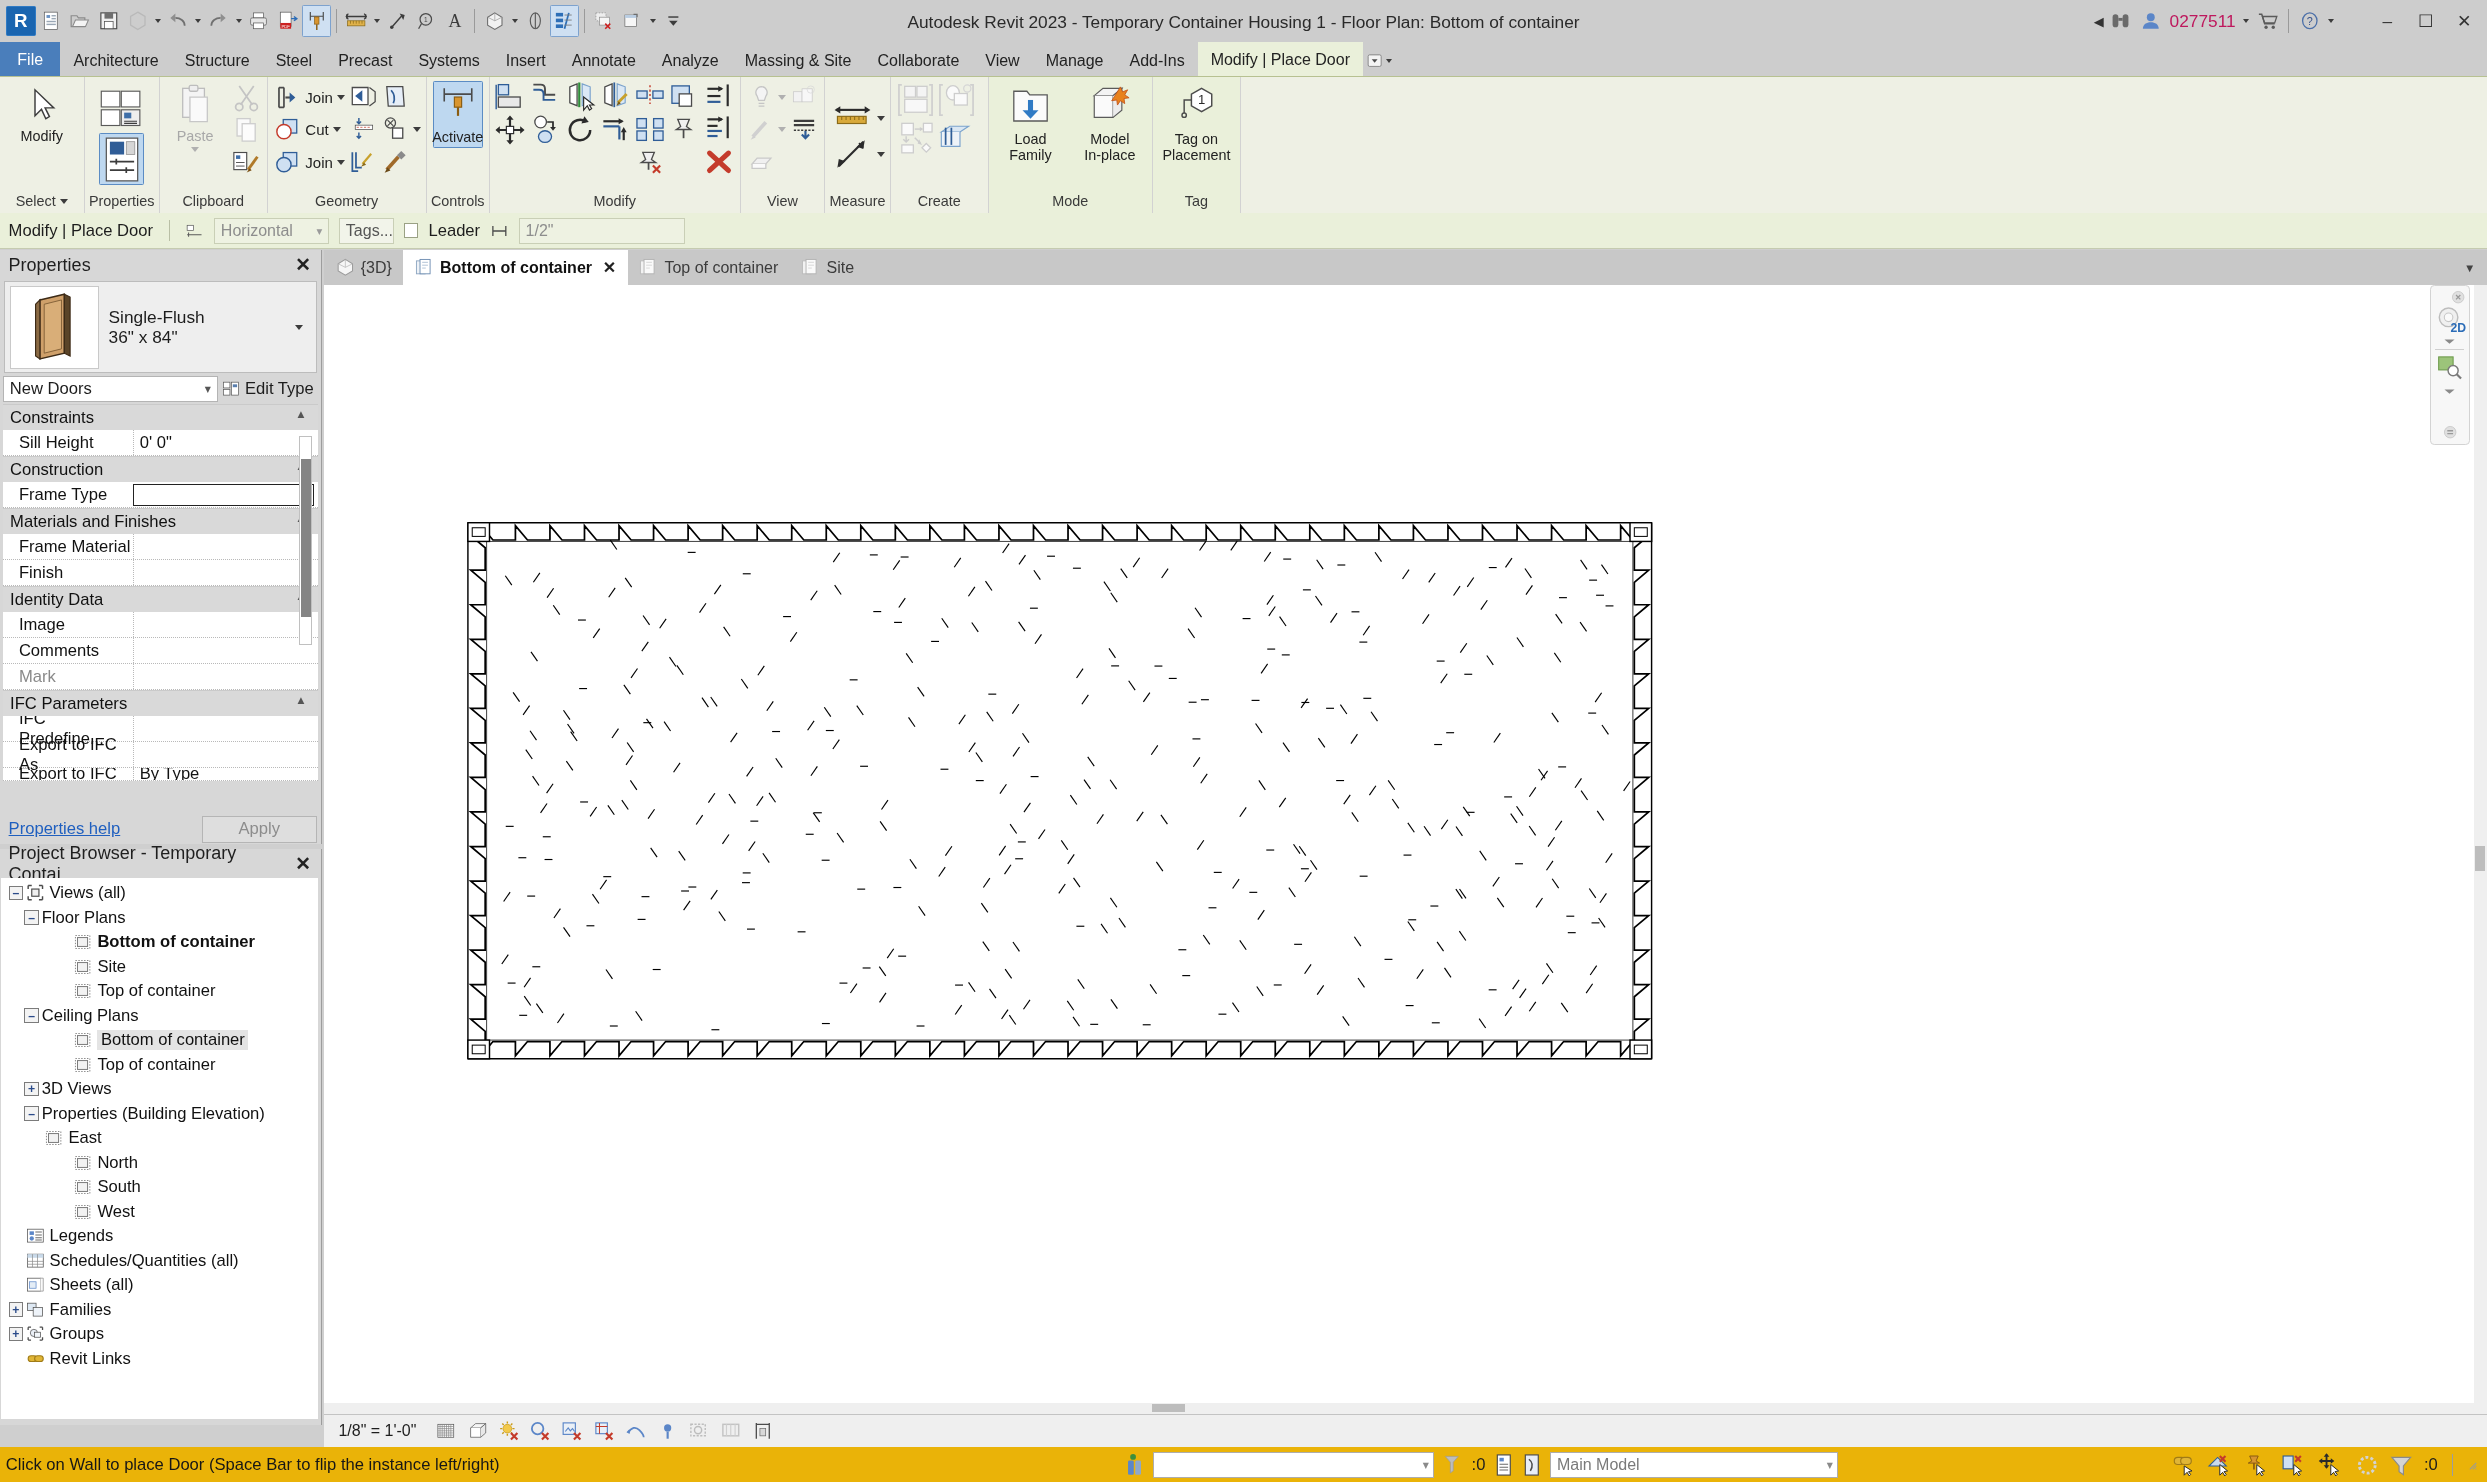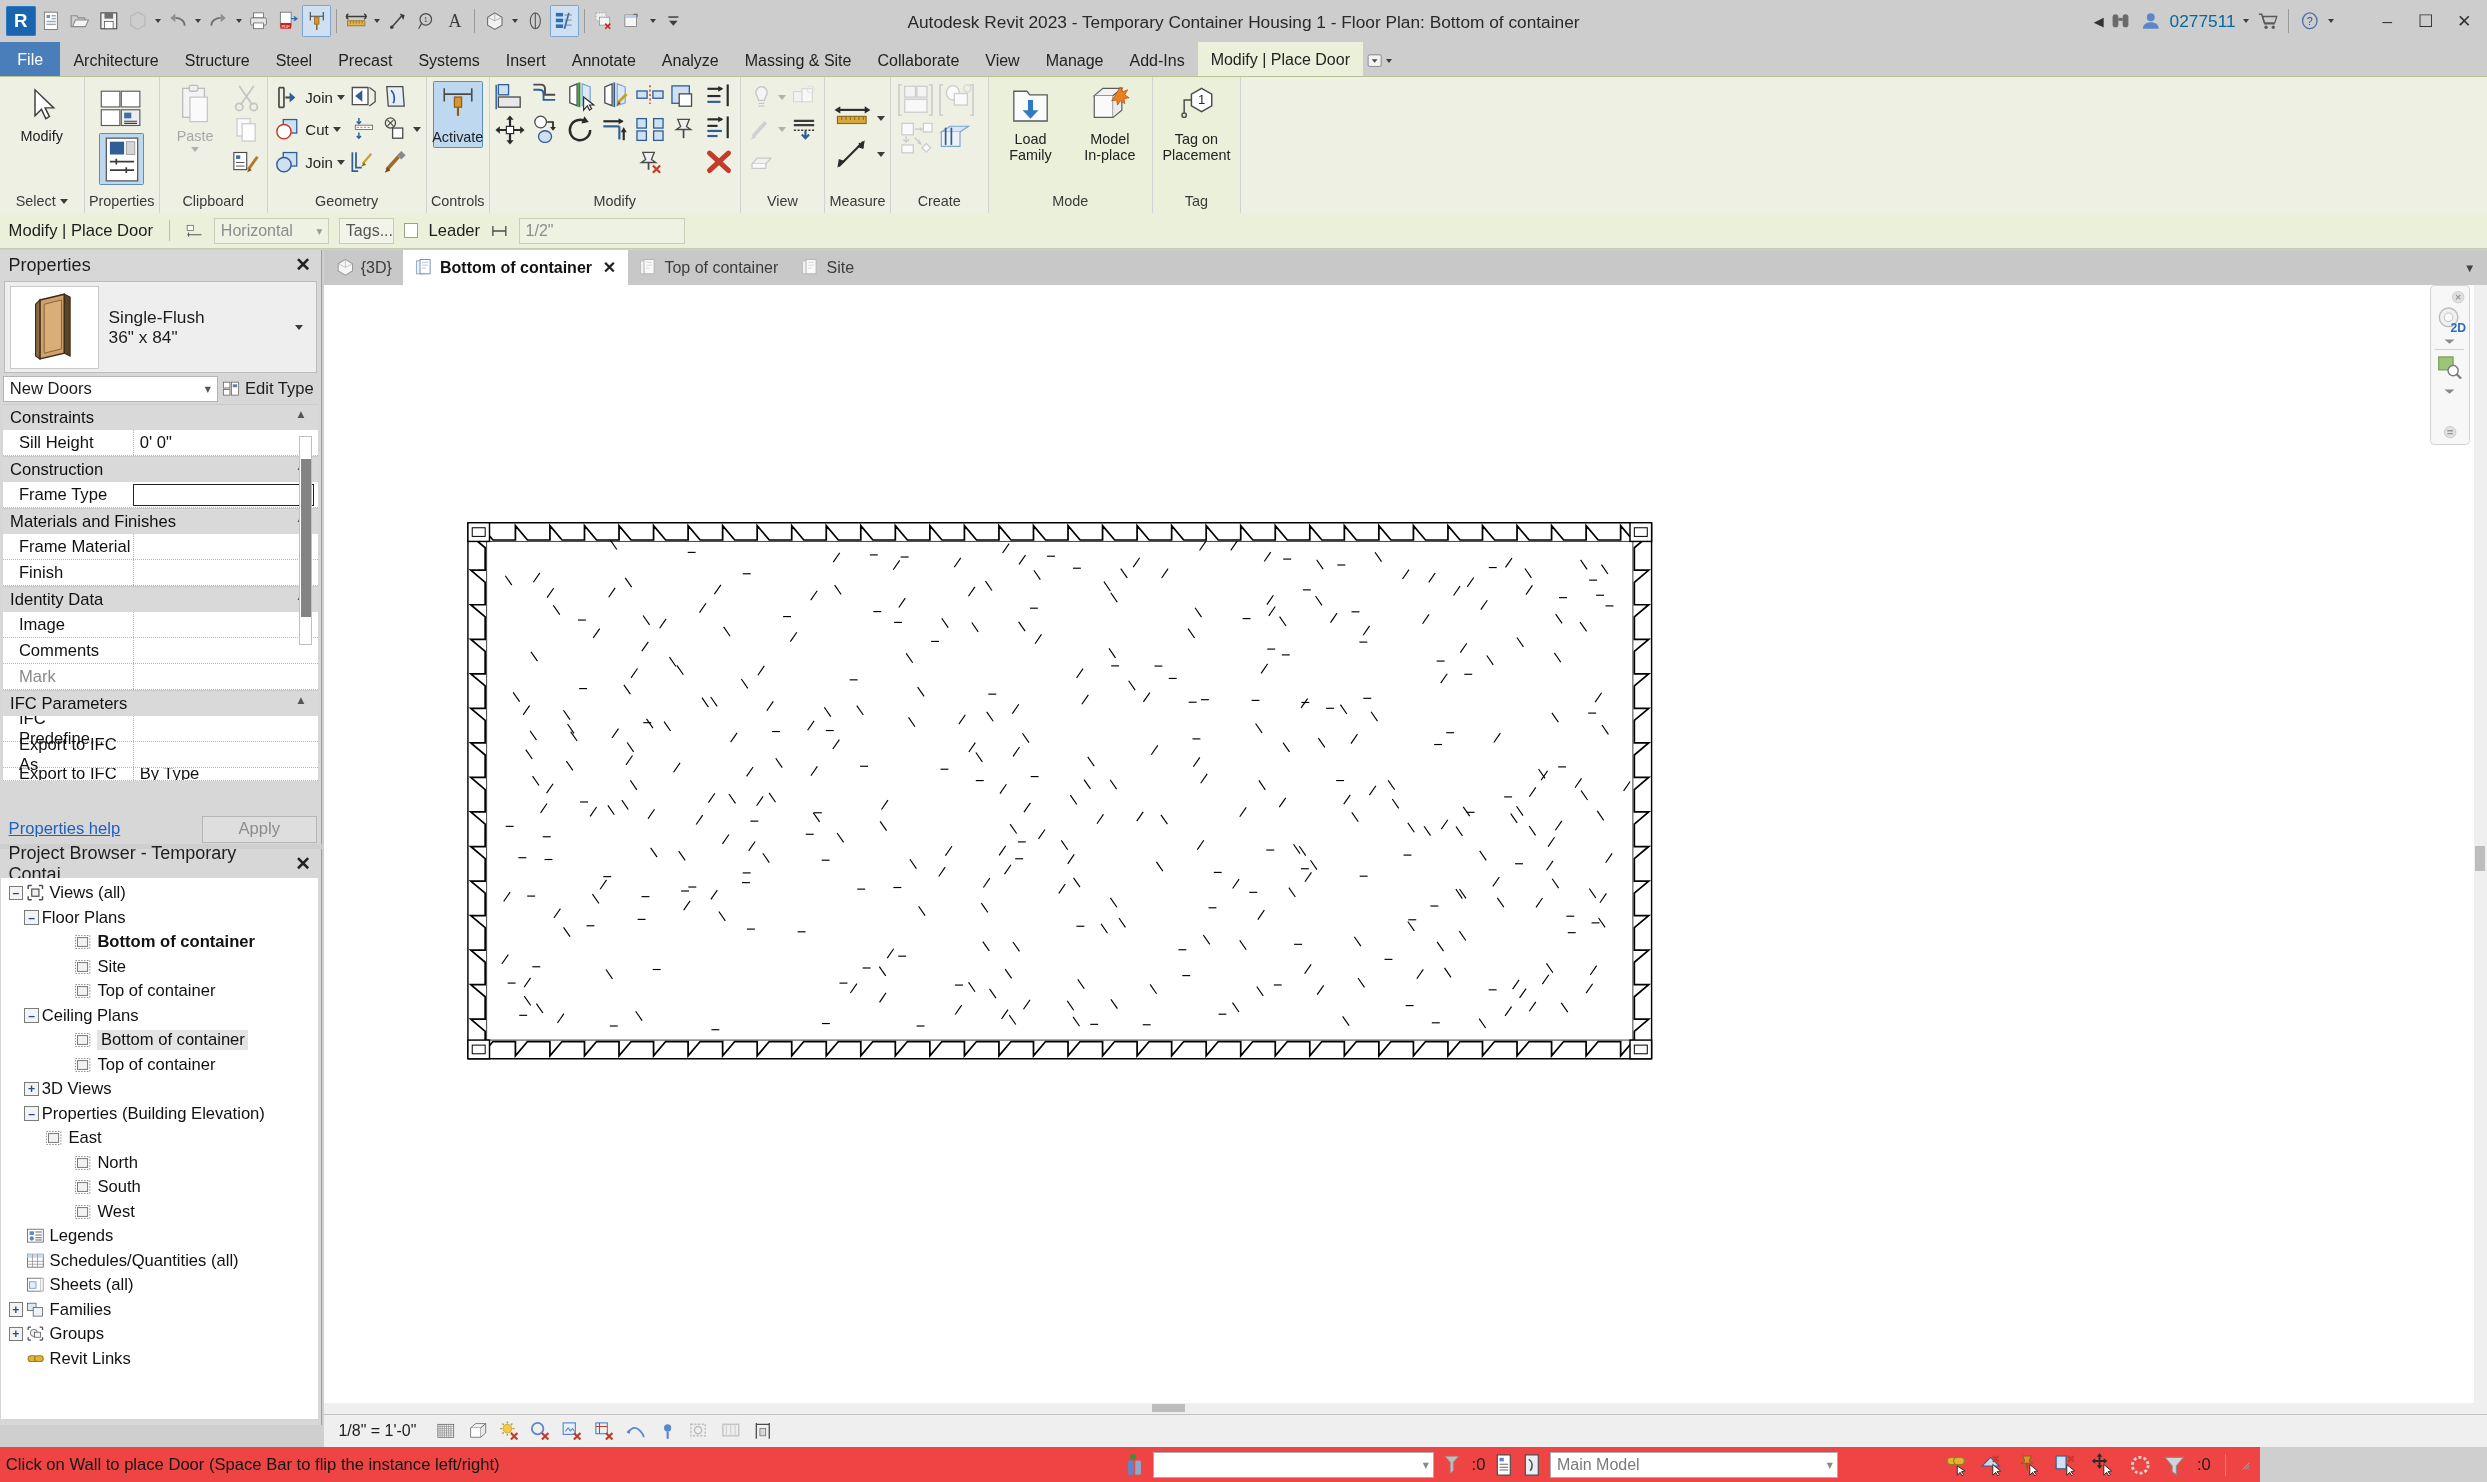--- a/index.html
+++ b/index.html
@@ -20,21 +20,21 @@
   .rlogo { width:30px; height:30px; background:#1a65b0; color:#fff; font-weight:bold; font-size:18.7px;
     display:flex; align-items:center; justify-content:center; border-radius:1.4px;
     border:0.7px solid #2f7ac4; }
   .qbtn { width:29px; height:32px; display:flex; align-items:center; justify-content:center; position:relative; }
   .qbtn.sel { background:#cfe0f2; border:0.7px solid #7da2ce; border-radius:1.4px; }
   .qarrow { font-size:8.6px; color:#333; width:11.5px; display:flex; align-items:center; justify-content:center; }
   .qsep { width:0.7px; height:24.5px; background:#9a9a9a; margin:0 5px; }
   .titletext { position:absolute; left:0; right:0; text-align:center; font-size:17.3px; color:#2a2a2a;
     top:11.5px; pointer-events:none; }
   .tbright { position:absolute; right:0; top:0; height:42px; display:flex; align-items:center; gap:1.4px; padding-right:4.3px; }
-  .userid { font-size:17.3px; color:#0369a1; margin:0 2.9px; }
+  .userid { font-size:17.3px; color:#be185d; margin:0 2.9px; }
   .wbtn { width:37px; height:40px; display:flex; align-items:center; justify-content:center; font-size:17.3px; color:#333; }
 
   
   .tabsrow { position:absolute; left:0; top:42px; width:2487px; height:35px; background:#cdcdcd;
     display:flex; align-items:flex-end; }
   .tab { padding:0 13px; height:32px; line-height:32px; font-size:16px; color:#232323; white-space:nowrap; }
   .tab.file { background:#4a7ebb; color:#fff; height:35px; line-height:35px; padding:0 17.3px; }
   .tab.ctx { background:#eaf0da; height:35px; line-height:35px; }
   .tabspacer { flex:1; }
   .ribbondd { width:32px; height:29px; display:flex; align-items:center; justify-content:center; gap:2.2px; margin-bottom:1.4px;}
@@ -138,21 +138,21 @@
   .hscroll { position:absolute; left:0; right:13px; bottom:0; height:11.5px; background:#efefef; }
   .hscroll i { position:absolute; left:828px; top:1.4px; width:33px; height:8.6px; background:#bdbdbd; }
 
   
   .vctrl { position:absolute; left:324px; bottom:36px; right:0; height:33px; background:#efefef;
      border-top:0.7px solid #c3c3c3; display:flex; align-items:center; gap:7.2px; padding-left:14.4px; }
   .vctrl .scale { font-size:16px; color:#1d1d1d; margin-right:10px; }
   .vci { width:24.5px; height:24.5px; display:flex; align-items:center; justify-content:center; }
 
   
-  .statusbar { position:absolute; left:0; bottom:0; width:2260px; height:36px; background:#ef4444;
+  .statusbar { position:absolute; left:0; bottom:0; width:2487px; height:36px; background:#eab308;
      display:flex; align-items:center; }
   .statusmsg { font-size:16.6px; color:#161616; padding-left:5.8px; }
   .sb-mid { position:absolute; left:1123px; display:flex; align-items:center; gap:7.2px; }
   .sb-combo { width:281px; height:26px; background:#fff; border:0.7px solid #adadad; display:flex;
      align-items:center; justify-content:flex-end; padding-right:4.3px; }
   .sb-combo.model { width:288px; justify-content:space-between; padding-left:5.8px; font-size:16px; color:#7a7a7a; }
   .sb-right { position:absolute; right:0; display:flex; align-items:center; gap:10px; padding-right:10px; }
   .sb-count { font-size:16.6px; color:#1d1d1d; }
   .sbsep { width:0.7px; height:21.6px; background:#9d9d9d; margin:0 4.3px; }
   .grip { width:10px; height:10px; }

